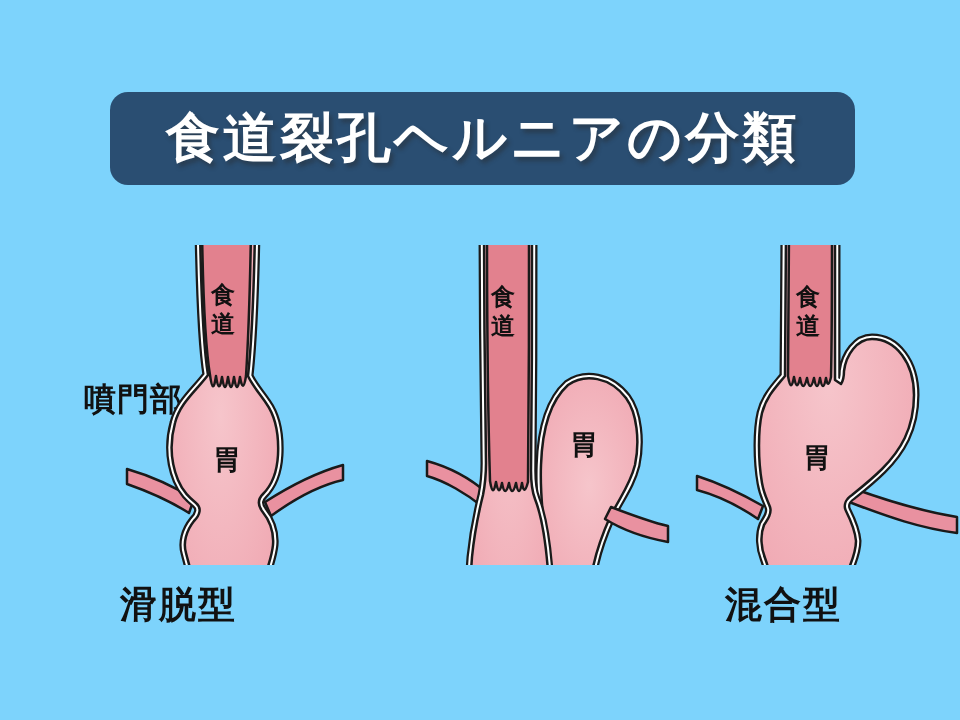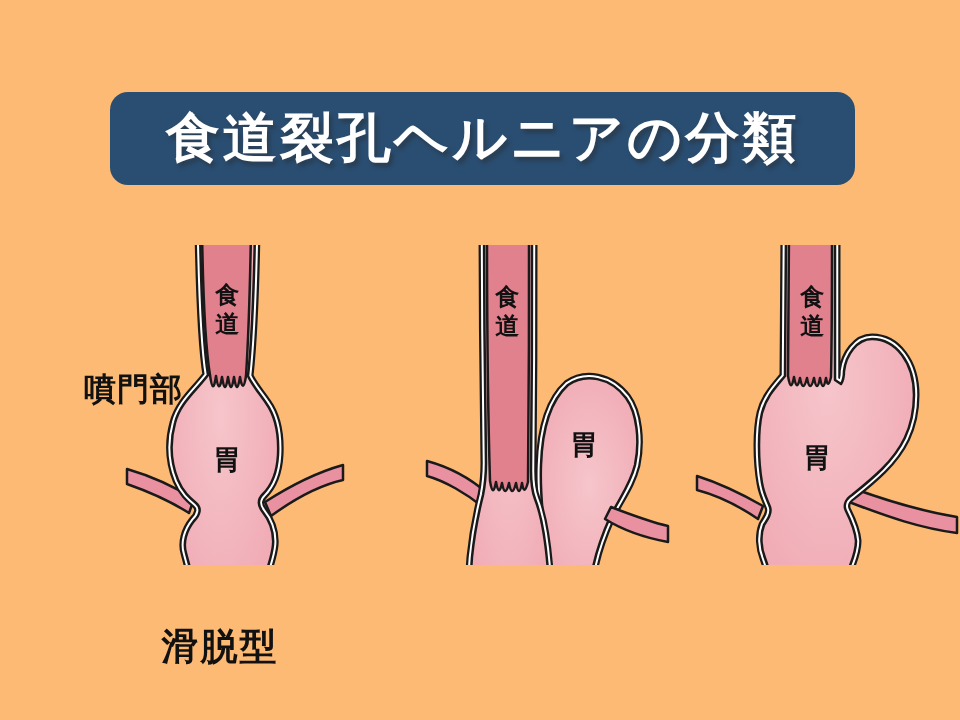--- a/index.html
+++ b/index.html
@@ -1,51 +1,51 @@
 <!DOCTYPE html>
 <html><head>
 <meta charset="utf-8">
 <style>
   html,body{margin:0;padding:0;background:#fff;}
   .stage{
-    position:relative;width:960px;height:720px;background:#fdba74;overflow:hidden;
+    position:relative;width:960px;height:720px;background:#7dd3fc;overflow:hidden;
     font-family:"Liberation Sans","DejaVu Sans",sans-serif;
   }
   .title-bar{
     position:absolute;left:110px;top:92px;width:745px;height:93px;
     background:#2a4e72;border-radius:18px;
     display:flex;align-items:center;justify-content:center;
   }
   .title-bar span{
     color:#ffffff;font-size:54px;font-weight:bold;letter-spacing:3px;
     text-shadow:3px 4px 4px rgba(40,40,40,.45);white-space:nowrap;
   }
   .annot{
     position:absolute;color:#111;font-size:32px;font-weight:bold;white-space:nowrap;
     letter-spacing:1px;
   }
-  .annot-cardia{left:84px;top:368px;}
+  .annot-cardia{left:84px;top:378px;}
   .annot-diaphragm{left:28px;top:467px;}
   .fig{position:absolute;top:245px;height:320px;}
   .fig svg{position:absolute;left:0;top:0;overflow:hidden;}
   .fig-1{left:125px;width:220px;}
   .fig-2{left:425px;width:245px;}
   .fig-3{left:695px;width:265px;}
   .organ-label{
     position:absolute;color:#111;font-weight:bold;
     font-family:"Liberation Serif","DejaVu Serif",serif;
   }
-  .v-label{width:1.18em;font-size:24px;line-height:1.22;text-align:right;word-break:break-all;}
+  .v-label{width:1.18em;font-size:24px;line-height:1.22;text-align:left;word-break:break-all;}
   .s-label{font-size:28px;}
   .f1-eso{left:86px;top:36px;} .f1-sto{left:88px;top:196px;}
   .f2-eso{left:66px;top:38px;} .f2-sto{left:145px;top:181px;}
   .f3-eso{left:101px;top:38px;} .f3-sto{left:108px;top:194px;}
   .type-label{
-    position:absolute;top:580px;width:200px;height:42px;text-align:center;
-    color:#111;font-size:37px;font-weight:bold;letter-spacing:2px;white-space:nowrap;margin-top:42px;
+    position:absolute;top:580px;width:200px;height:42px;
+    color:#111;font-size:37px;font-weight:bold;letter-spacing:2px;white-space:nowrap;
   }
   .type-1{left:120px;} .type-2{left:433px;} .type-3{left:725px;}
   path{stroke-linejoin:round;stroke-linecap:round;}
 </style>
 </head>
 <body>
 
 <div class="stage">
 
   <div class="title-bar">
@@ -108,14 +108,15 @@
       <path fill="none" stroke="#1a1a1a" stroke-width="11" d="M 91,-14 C 91,50 90,95 90,131 C 81,142 71,152 67,168 C 63,185 63,215 67,238 C 69,250 73,256 75,262 C 77,268 73,274 69,280 C 65,290 66,303 70,313 C 72,319 74,324 74,328 L 152,328 C 156,318 161,308 161,296 C 160,284 155,274 151,266 C 148,260 151,254 157,250 C 167,242 177,234 187,224 C 205,206 219,184 219,150 C 219,118 201,94 177,94 C 162,94 151,110 149,126 C 149,132 148,136 146,139 L 140,135 C 140,90 140,40 140,-14 Z"></path>
       <path fill="none" stroke="#ffffff" stroke-width="6.5" d="M 91,-14 C 91,50 90,95 90,131 C 81,142 71,152 67,168 C 63,185 63,215 67,238 C 69,250 73,256 75,262 C 77,268 73,274 69,280 C 65,290 66,303 70,313 C 72,319 74,324 74,328 L 152,328 C 156,318 161,308 161,296 C 160,284 155,274 151,266 C 148,260 151,254 157,250 C 167,242 177,234 187,224 C 205,206 219,184 219,150 C 219,118 201,94 177,94 C 162,94 151,110 149,126 C 149,132 148,136 146,139 L 140,135 C 140,90 140,40 140,-14 Z"></path>
       <path fill="url(#g3)" stroke="#1a1a1a" stroke-width="2.5" d="M 91,-14 C 91,50 90,95 90,131 C 81,142 71,152 67,168 C 63,185 63,215 67,238 C 69,250 73,256 75,262 C 77,268 73,274 69,280 C 65,290 66,303 70,313 C 72,319 74,324 74,328 L 152,328 C 156,318 161,308 161,296 C 160,284 155,274 151,266 C 148,260 151,254 157,250 C 167,242 177,234 187,224 C 205,206 219,184 219,150 C 219,118 201,94 177,94 C 162,94 151,110 149,126 C 149,132 148,136 146,139 L 140,135 C 140,90 140,40 140,-14 Z"></path>
       <path stroke="#1a1a1a" stroke-width="2.5" d="M 94,-14 C 94,40 93,90 93,131 q 3,18 6,1 q 3,16 6,1 q 3,16 7,0 q 3,16 7,0 q 3,16 6,0 q 3,16 6,0 q 2,12 5,-1 C 137,90 137,40 137,-14 Z" fill="#e2818e"></path>
     </svg>
     <div class="organ-label v-label f3-eso">食道</div>
     <div class="organ-label s-label f3-sto">胃</div>
   </figure>
 
   <div class="type-label type-1">滑脱型</div>
+  <div class="type-label type-3">混合型</div>
 
 </div>
 
 </body></html>

